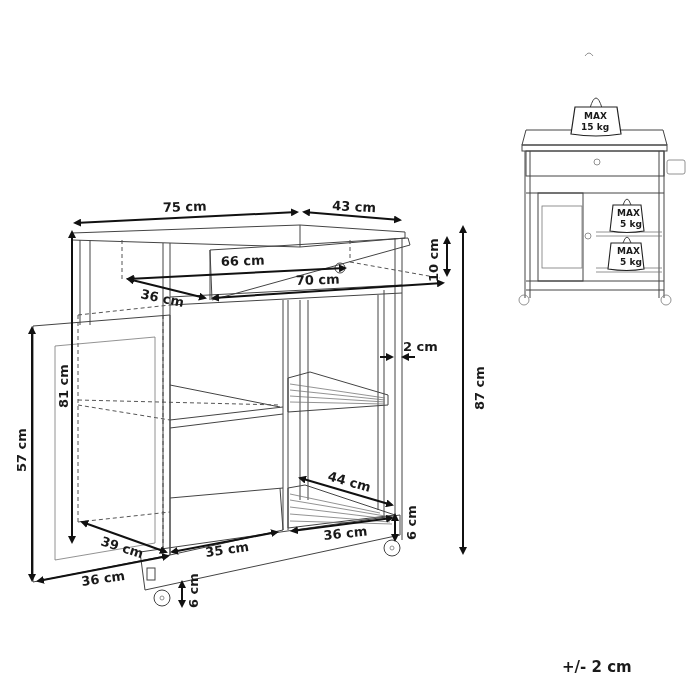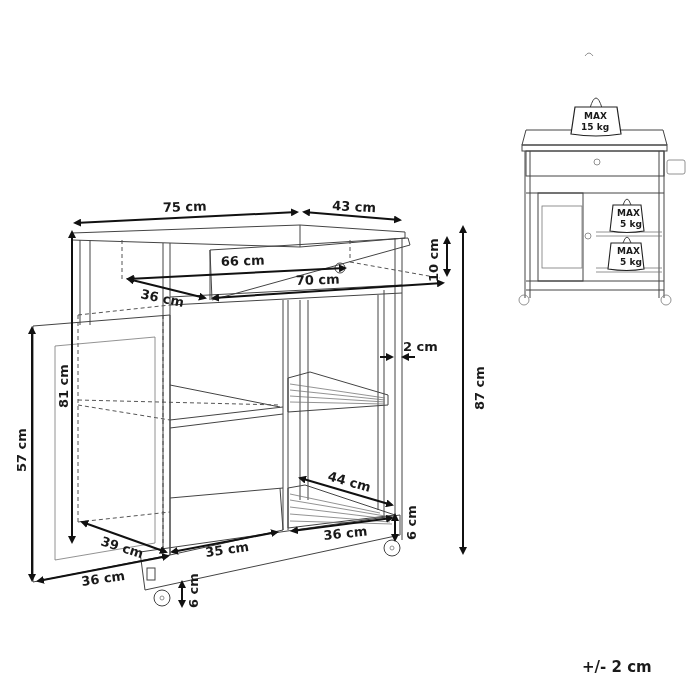--- a/index.html
+++ b/index.html
@@ -5,21 +5,21 @@
   html, body { margin: 0; padding: 0; background: #ffffff; }
   body { width: 700px; height: 700px; position: relative; overflow: hidden;
          font-family: "DejaVu Sans", "Liberation Sans", sans-serif; }
   #diagram { position: absolute; left: 0; top: 0; width: 700px; height: 700px; }
   .lbl { font-family: "DejaVu Sans", "Liberation Sans", sans-serif; font-weight: bold; font-size: 13px; fill: #1a1a1a; }
   .kg { font-family: "DejaVu Sans", "Liberation Sans", sans-serif; font-weight: bold; font-size: 9px; fill: #1a1a1a; }
   .line { stroke: #444; stroke-width: 1; fill: none; }
   .thin { stroke: #777; stroke-width: 0.8; fill: none; }
   .dash { stroke: #555; stroke-width: 1; fill: none; stroke-dasharray: 4 3; }
   .dim { stroke: #111; stroke-width: 2; fill: none; }
-  .tol { position: absolute; left: 582px; top: 658px; font-weight: bold; font-size: 15px; color: #1a1a1a;
+  .tol { position: absolute; left: 562px; top: 658px; font-weight: bold; font-size: 15px; color: #1a1a1a;
          font-family: "DejaVu Sans", "Liberation Sans", sans-serif; }
 </style>
 </head>
 <body>
 
 <svg id="diagram" viewBox="0 0 700 700" xmlns="http://www.w3.org/2000/svg">
   <defs>
     <marker id="ah" markerWidth="8" markerHeight="8" refX="6" refY="4" orient="auto-start-reverse" markerUnits="userSpaceOnUse">
       <path d="M0,0 L8,4 L0,8 z" fill="#111"></path>
     </marker>

